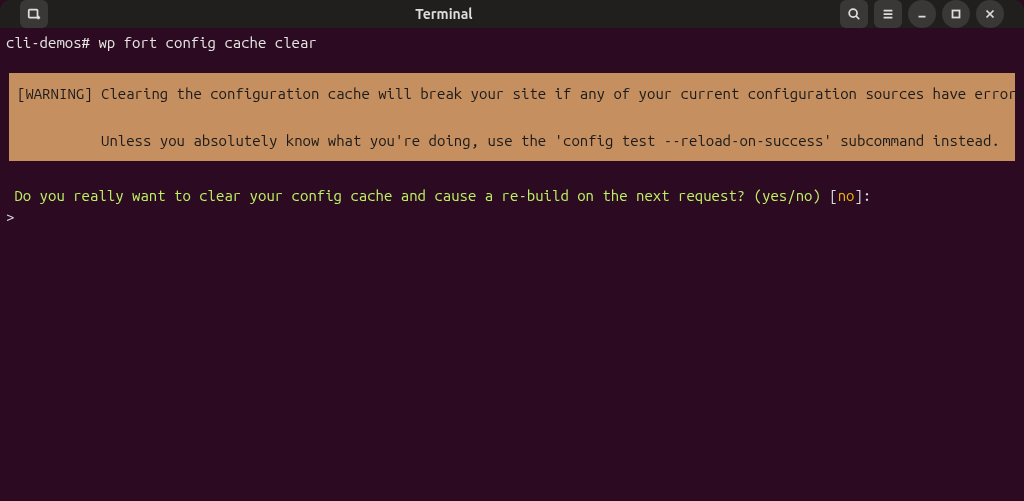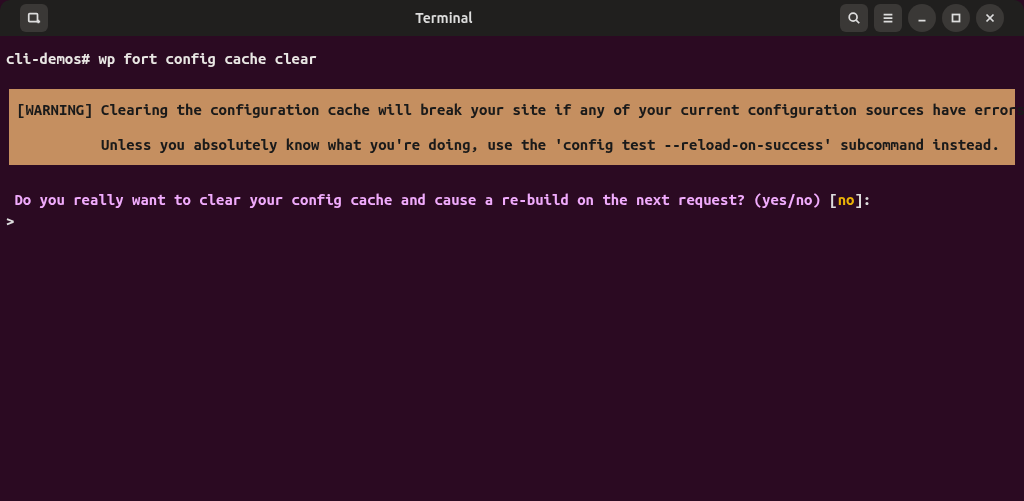--- a/index.html
+++ b/index.html
@@ -5,21 +5,21 @@
     * { box-sizing: border-box; margin: 0; padding: 0; }
     body {
       width: 1024px;
       height: 501px;
       background: #2b0a22;
       font-family: "Ubuntu Mono", "DejaVu Sans Mono", monospace;
       overflow: hidden;
       border-radius: 10px;
     }
     .titlebar {
-      height: 36px;
+      height: 28px;
       background: #201f1e;
       display: flex;
       align-items: center;
       padding: 0 20px;
       gap: 6px;
     }
     .titlebar-left { display: flex; gap: 6px; }
     .titlebar-title {
       flex: 1;
       text-align: center;
@@ -37,44 +37,43 @@
       display: flex;
       align-items: center;
       justify-content: center;
       color: #ddd;
       cursor: pointer;
       border: none;
     }
     .tb-btn svg { width: 14px; height: 14px; stroke: #ddd; fill: none; stroke-width: 2; }
     .tb-btn.circle { border-radius: 50%; }
     .terminal {
-      padding: 12px 6px;
+      padding: 4px 6px;
       color: #e0e0e0;
       font-size: 15px;
       line-height: 21px;
-      font-weight: bold;
     }
     .prompt-line { white-space: pre; }
     .prompt { color: #e8e6e3; }
     .cmd { color: #e8e6e3; }
     .warning-box {
       margin: 20px 3px 0 3px;
       background: #c58f60;
       padding: 10px 8px;
       color: #1a1a1a;
       white-space: pre;
       font-size: 15px;
       line-height: 21px;
     }
-    .warning-line2 { margin-top: 14px; }
+    .warning-line2 { margin-top: 26px; }
     .question-line {
       margin-top: 24px;
       white-space: pre;
     }
-    .teal { color: #f0abfc; }
+    .teal { color: #bef264; }
     .white { color: #dcdcdc; }
     .yellow { color: #eab308; }
     .prompt-caret {
       color: #ddd;
       margin-top: 0;
     }
   </style>
 </head>
 <body>
 

